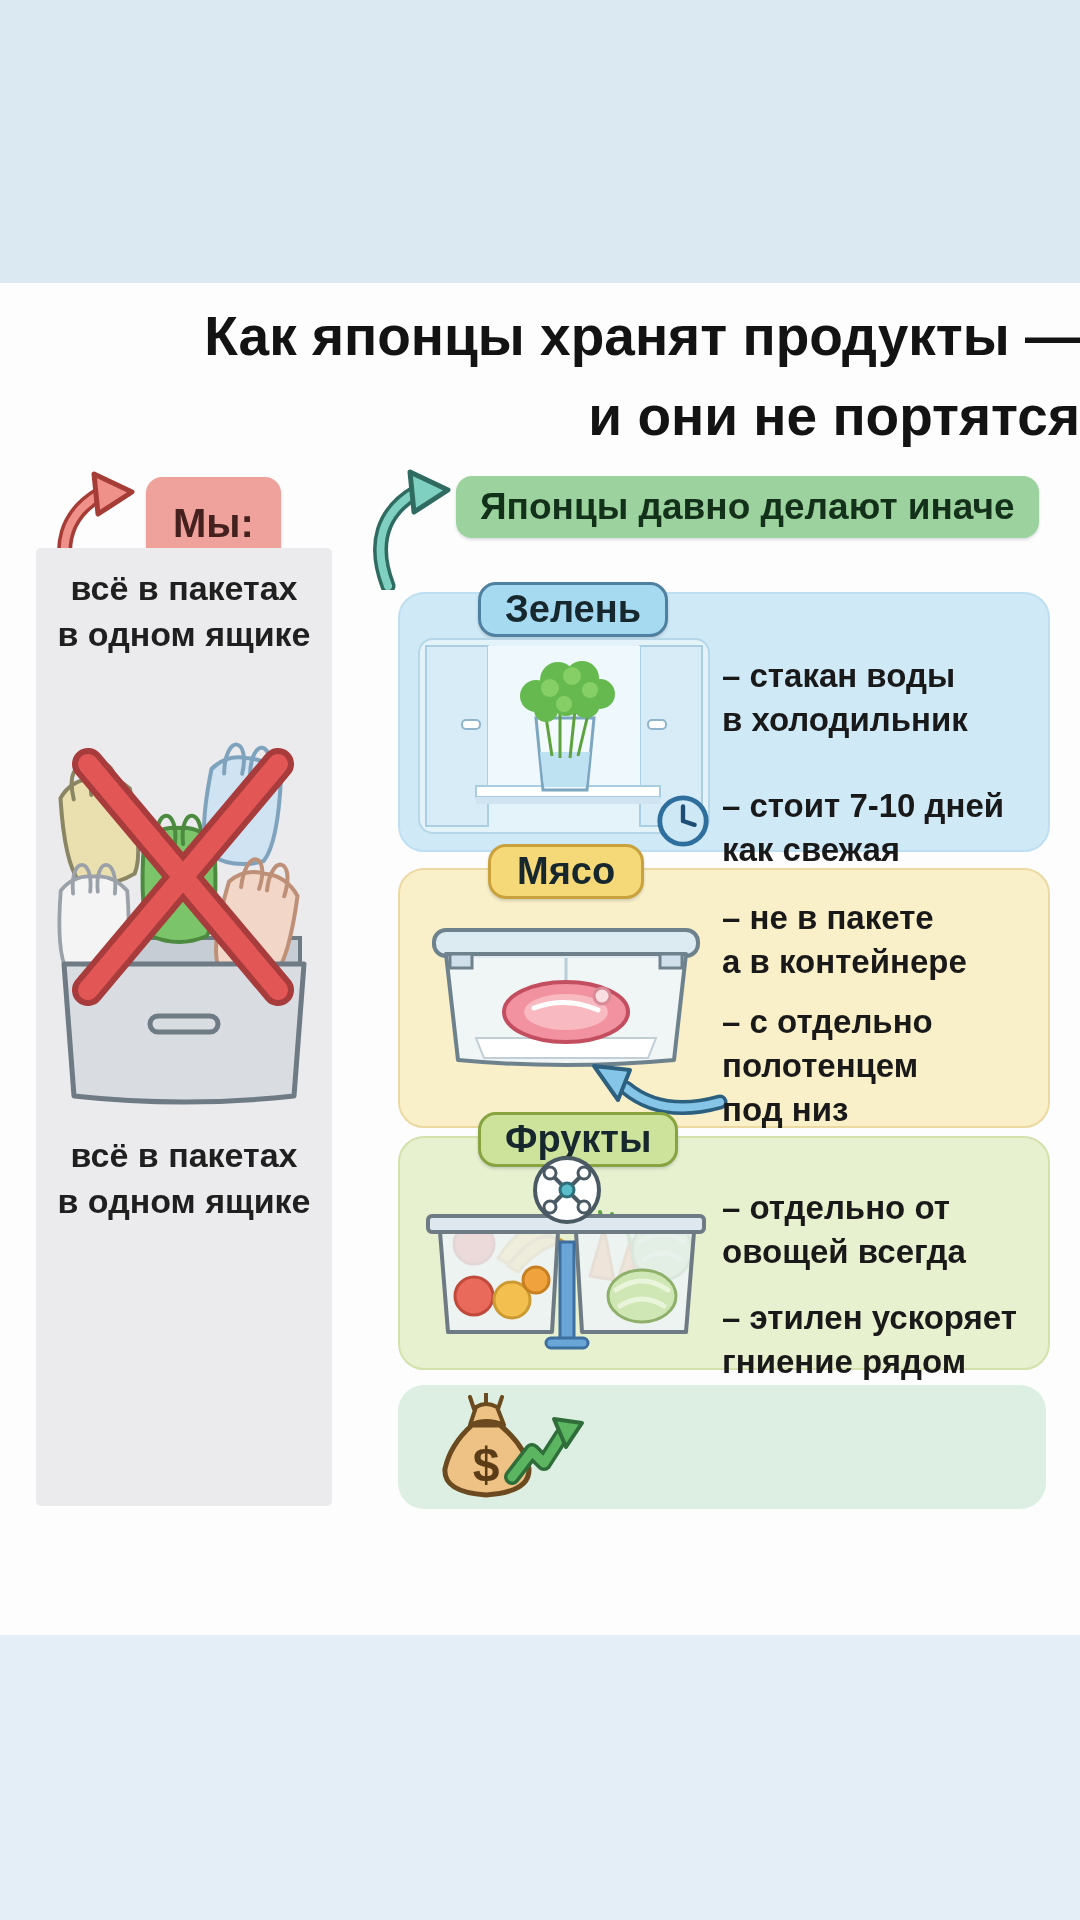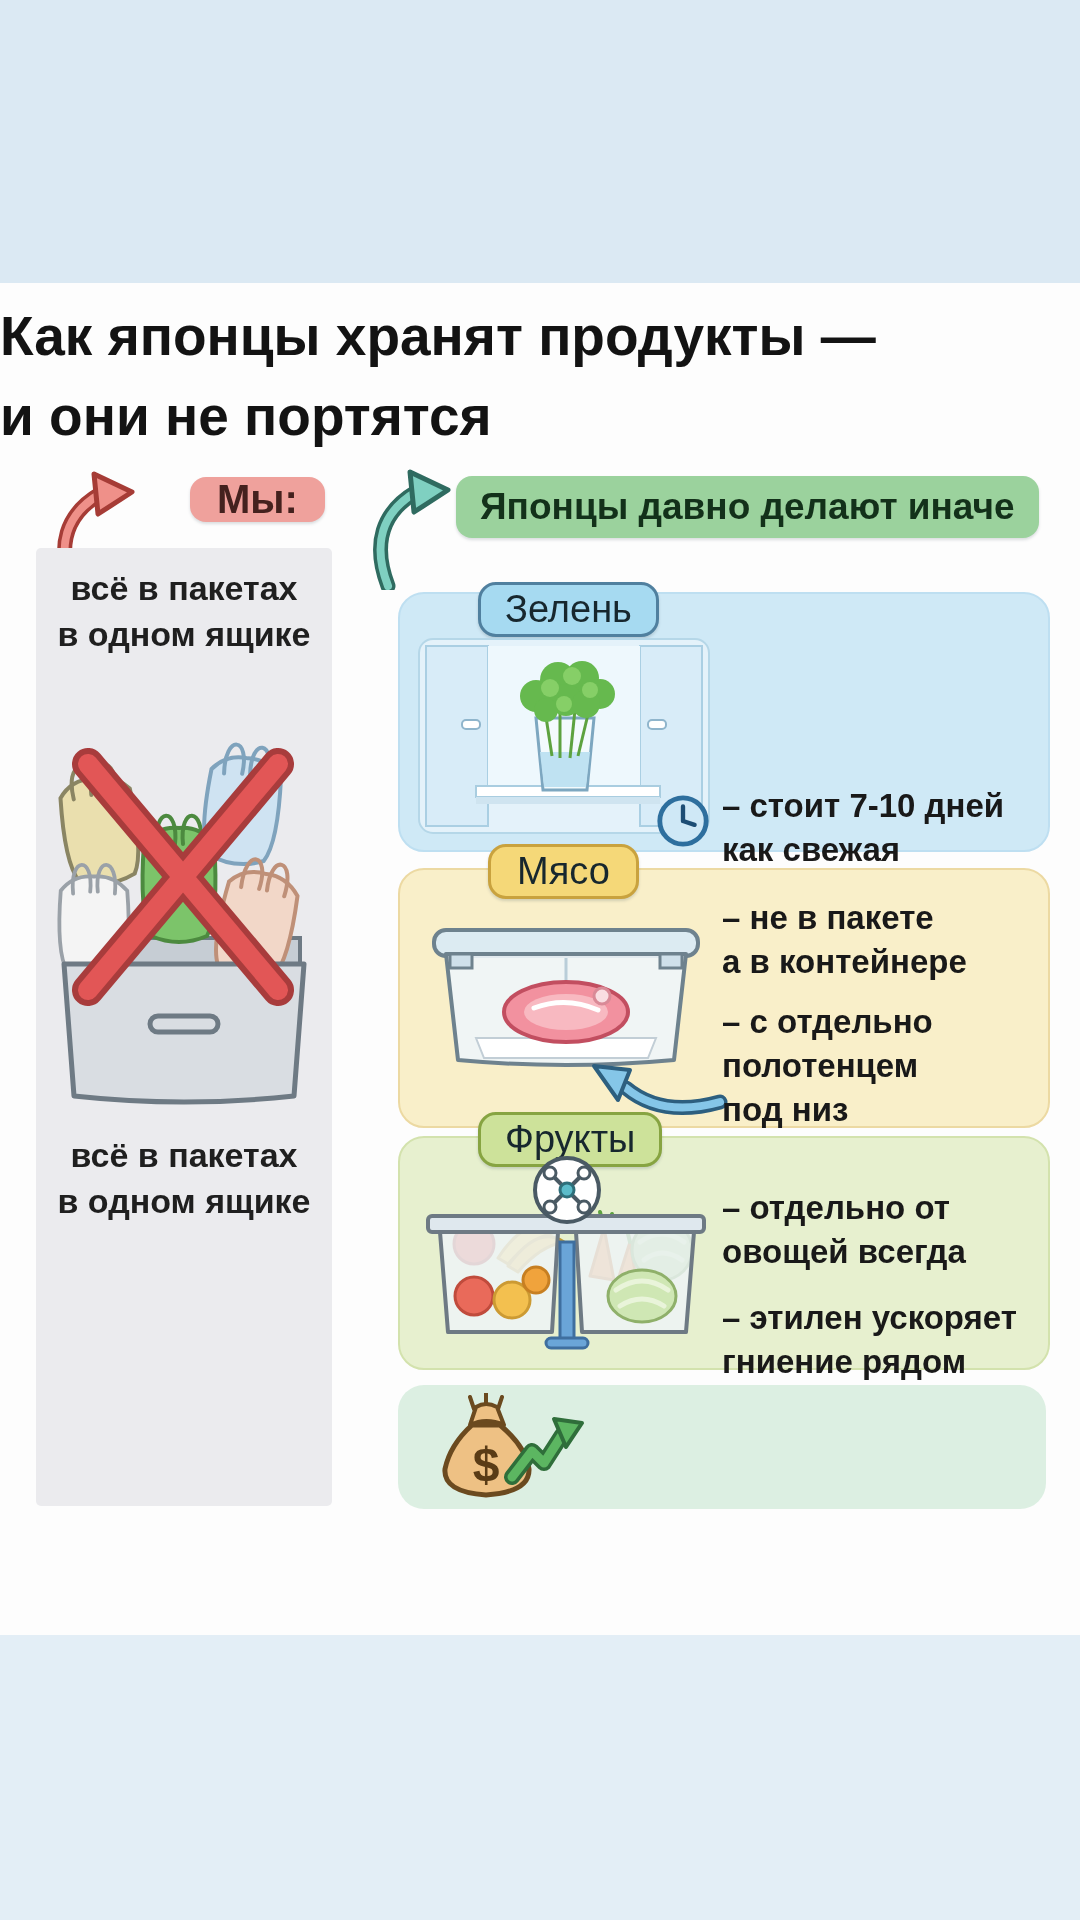--- a/index.html
+++ b/index.html
@@ -1,40 +1,40 @@
 <!DOCTYPE html>
 <html><head>
 <meta charset="utf-8">
 <style>
   html,body{margin:0;padding:0;}
   body{width:1080px;height:1920px;font-family:"Liberation Sans",sans-serif;background:#e3eef6;}
   .page{position:relative;width:1080px;height:1920px;overflow:hidden;}
   .band-top{position:absolute;left:0;top:0;width:1080px;height:283px;background:#dbe9f3;}
   .content{position:absolute;left:0;top:283px;width:1080px;height:1352px;background:#fdfdfd;}
   .ml{white-space:pre-line;}
-  .title{position:absolute;left:0;top:297px;width:1080px;text-align:left;
+  .title{position:absolute;left:0;top:297px;width:1080px;text-align:right;
          font-size:55px;line-height:1.45;font-weight:800;color:#131313;}
   .badge{position:absolute;font-weight:700;border-radius:16px;box-shadow:0 2px 3px rgba(60,80,90,.18);}
-  .badge-we{left:146px;top:477px;background:#efa19c;color:#44211e;font-size:40px;padding:0 27px;margin-left:44px;}
+  .badge-we{left:146px;top:477px;background:#efa19c;color:#44211e;font-size:40px;padding:24px 27px;}
   .badge-japan{left:456px;top:476px;background:#9bd29d;color:#13311a;font-size:37px;padding:10px 24px;}
   .arrow-top{position:absolute;width:100px;height:130px;}
   .arrow-red{left:50px;top:462px;}
   .arrow-teal{left:366px;top:460px;}
   .left-card{position:absolute;left:36px;top:548px;width:296px;height:958px;background:#ebebee;border-radius:5px;}
   .caption{position:absolute;left:0;width:296px;text-align:center;font-size:34px;font-weight:600;
            line-height:1.35;color:#1f1f1f;}
   .caption-top{top:18px;}
   .caption-bottom{top:585px;}
   .drawer-svg{position:absolute;left:18px;top:150px;}
   .rcard{position:absolute;left:398px;width:648px;border-radius:26px;}
   .card-greens{top:592px;height:256px;background:#cfe9f6;border:2px solid #bedff1;}
   .card-meat{top:868px;height:256px;background:#f9efc9;border:2px solid #ecd9a2;}
   .card-fruits{top:1136px;height:230px;background:#e7f0cf;border:2px solid #d3e2ad;}
   .card-money{top:1385px;height:124px;background:#dcefe2;}
-  .cbadge{position:absolute;font-size:38px;font-weight:400;color:#17272e;border-radius:18px;
+  .cbadge{position:absolute;font-size:38px;font-weight:700;color:#17272e;border-radius:18px;
           box-shadow:0 2px 3px rgba(60,80,90,.2);}
   .cbadge-greens{left:78px;top:-12px;background:#a6daf1;border:3px solid #50809f;padding:3px 24px;}
   .cbadge-meat{left:88px;top:-26px;background:#f5d878;border:3px solid #c9a23e;padding:3px 26px;}
   .cbadge-fruits{left:78px;top:-26px;background:#cde29a;border:3px solid #87a441;padding:3px 24px;}
   .bullet{position:absolute;left:322px;font-size:33px;font-weight:600;line-height:1.33;color:#191919;}
   .g1{top:60px;} .g2{top:190px;}
   .m1{top:26px;} .m2{top:130px;}
   .f1{top:48px;} .f2{top:158px;}
   .fridge-svg{position:absolute;left:18px;top:44px;}
   .clock-svg{position:absolute;left:254px;top:198px;}
@@ -143,20 +143,22 @@
           <circle cx="168" cy="66" r="14"></circle>
           <circle cx="128" cy="72" r="12"></circle>
       </g>
       <g fill="#86cf67">
         <circle cx="132" cy="50" r="9"></circle>
           <circle cx="154" cy="38" r="9"></circle>
           <circle cx="172" cy="52" r="8"></circle>
           <circle cx="146" cy="66" r="8"></circle>
       </g>
     </svg>
+    <div class="bullet g1 ml">– стакан воды
+в холодильник</div>
     <svg class="clock-svg" width="58" height="58" viewBox="0 0 60 60">
       <circle cx="30" cy="30" r="24" fill="#cfe8f6" stroke="#2e6f9e" stroke-width="5"></circle>
       <path d="M30,30 L30,15 M30,30 L42,34" fill="none" stroke="#1d4d74" stroke-width="4.5" stroke-linecap="round"></path>
     </svg>
     <div class="bullet g2 ml">– стоит 7-10 дней
 как свежая</div>
   </div>
 
   <div class="rcard card-meat">
     <div class="cbadge cbadge-meat">Мясо</div>

